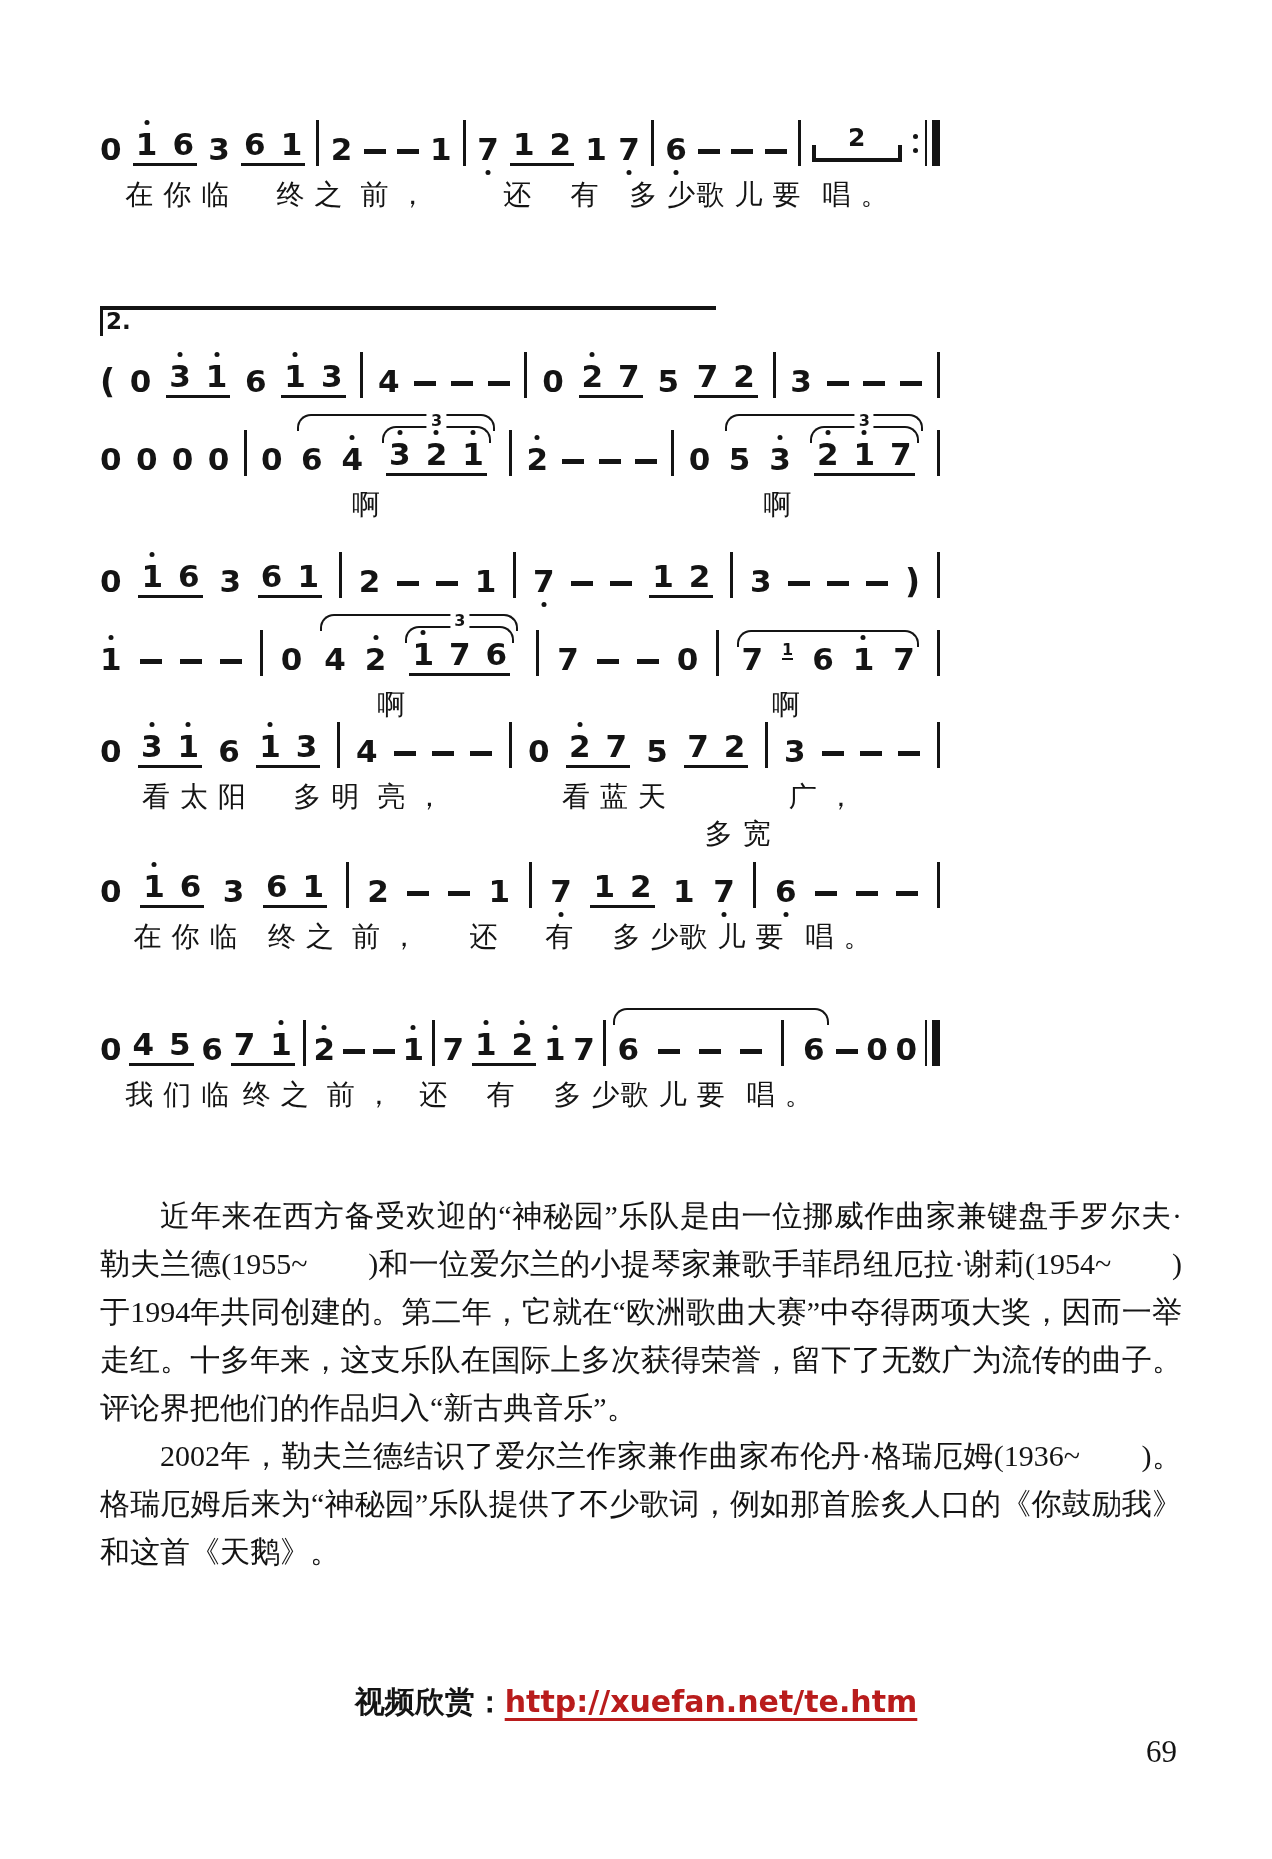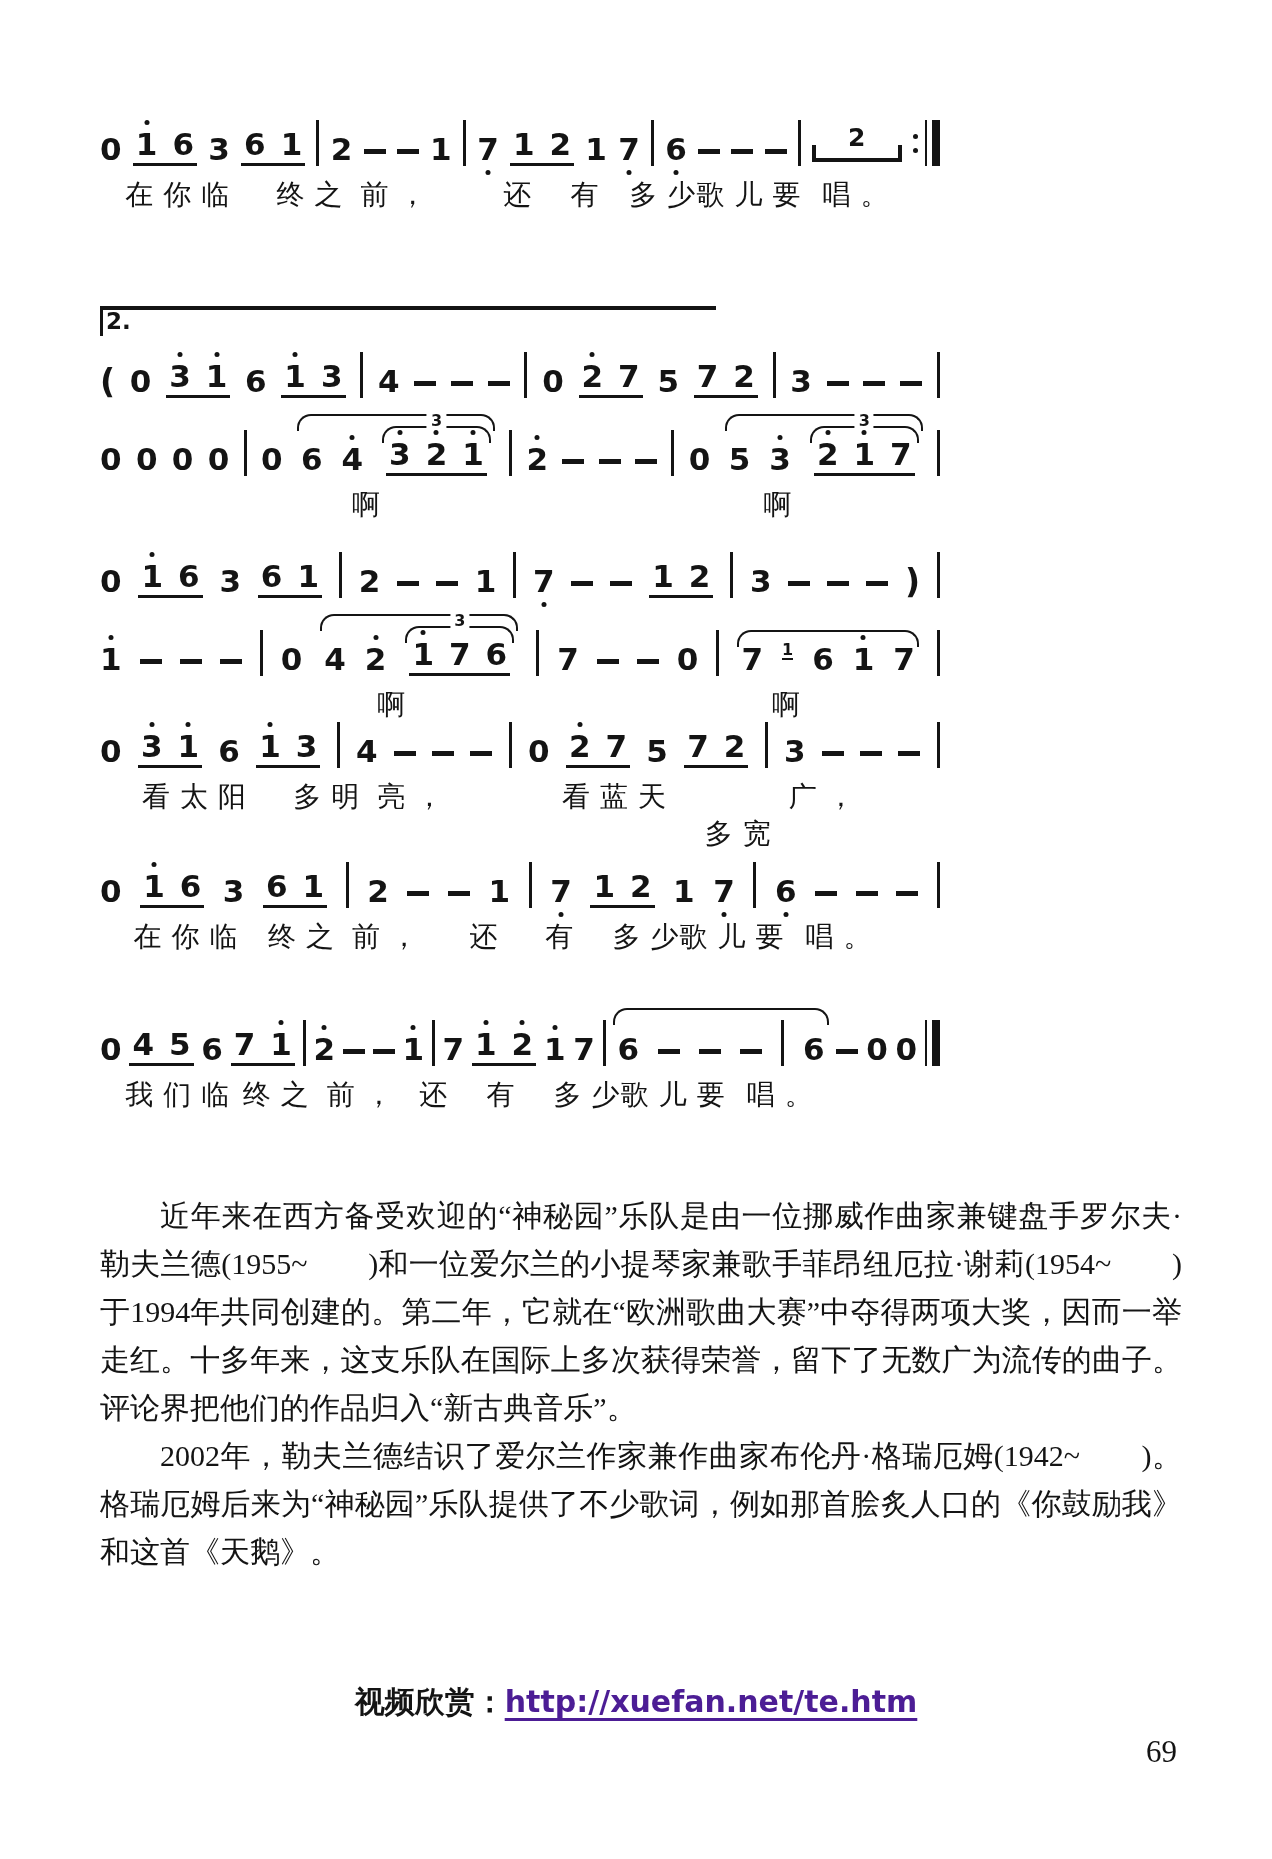--- a/index.html
+++ b/index.html
@@ -100,21 +100,21 @@
     font-family:"Liberation Serif","DejaVu Serif",serif;
     font-size:30px;line-height:48px;text-align:justify;
   }
   .article p{margin:0;text-indent:2em;}
 
   
   .footer{
     position:absolute;top:1682px;left:0;width:100%;
     text-align:center;font-size:30px;font-weight:700;
   }
-  .footer a{color:#4c1d95;text-decoration:underline;text-underline-offset:6px;}
+  .footer a{color:#b91c1c;text-decoration:underline;text-underline-offset:6px;}
   .page-number{
     position:absolute;top:1734px;left:1146px;
     font-family:"Liberation Serif","DejaVu Serif",serif;
     font-size:31px;
   }
 </style>
 </head>
 <body>
 
 <div class="page">
@@ -462,21 +462,21 @@
           <span class="lyric" style="left: 46%;">有</span>
           <span class="lyric" style="left: 54%;">多少</span>
           <span class="lyric" style="left: 62%;">歌儿要</span>
           <span class="lyric" style="left: 77%;">唱。</span>
         </div>
       </div>
     </div>
 
   <div class="article">
     <p>近年来在西方备受欢迎的“神秘园”乐队是由一位挪威作曲家兼键盘手罗尔夫·勒夫兰德(1955~　　)和一位爱尔兰的小提琴家兼歌手菲昂纽厄拉·谢莉(1954~　　)于1994年共同创建的。第二年，它就在“欧洲歌曲大赛”中夺得两项大奖，因而一举走红。十多年来，这支乐队在国际上多次获得荣誉，留下了无数广为流传的曲子。评论界把他们的作品归入“新古典音乐”。</p>
-    <p>2002年，勒夫兰德结识了爱尔兰作家兼作曲家布伦丹·格瑞厄姆(1942~　　)。格瑞厄姆后来为“神秘园”乐队提供了不少歌词，例如那首脍炙人口的《你鼓励我》和这首《天鹅》。</p>
+    <p>2002年，勒夫兰德结识了爱尔兰作家兼作曲家布伦丹·格瑞厄姆(1936~　　)。格瑞厄姆后来为“神秘园”乐队提供了不少歌词，例如那首脍炙人口的《你鼓励我》和这首《天鹅》。</p>
   </div>
 
   <div class="footer">
     <span>视频欣赏：</span><a href="#">http://xuefan.net/te.htm</a>
   </div>
 
   <div class="page-number">69</div>
 
 </div>
 

